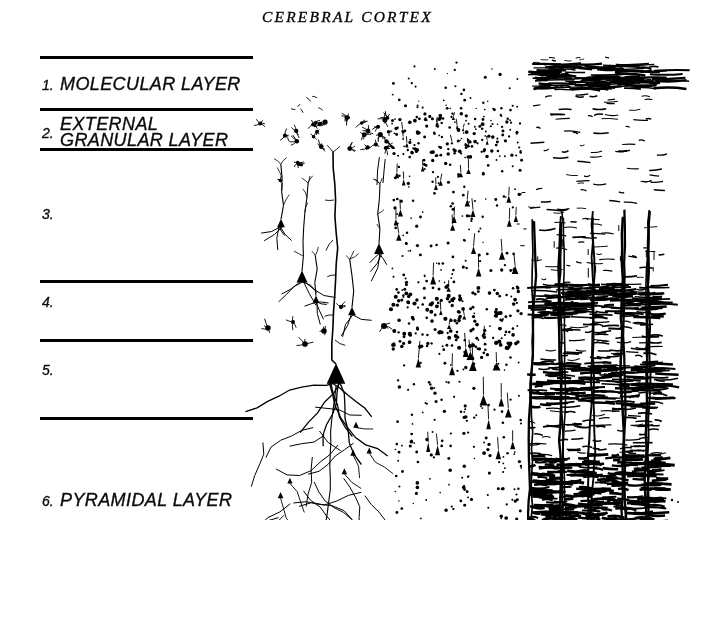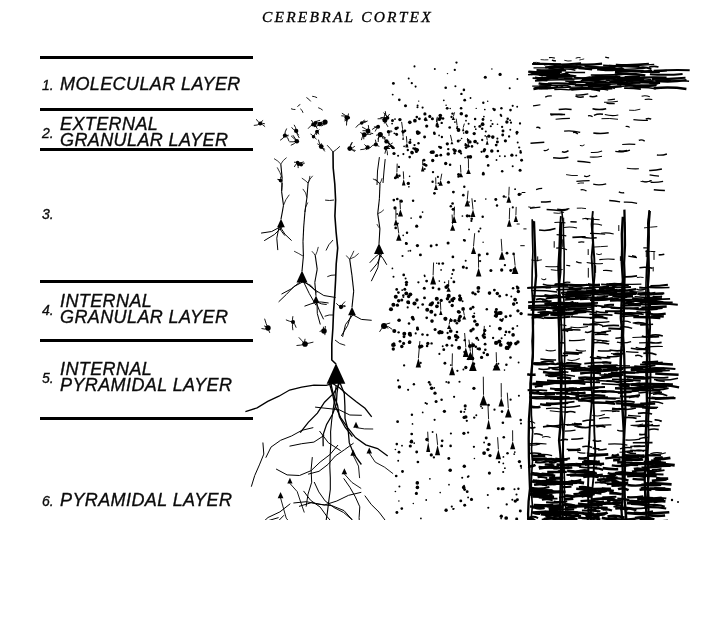--- a/index.html
+++ b/index.html
@@ -38,25 +38,23 @@
     </div>
     <div class="lrow t2">
       <span class="num">2.</span>
       <span class="ltxt">EXTERNAL GRANULAR LAYER</span>
     </div>
     <div class="lrow t3">
       <span class="num">3.</span>
     </div>
     <div class="lrow t4">
       <span class="num">4.</span>
-      <span class="ltxt">INTERNAL GRANULAR LAYER</span>
     </div>
     <div class="lrow t5">
       <span class="num">5.</span>
-      <span class="ltxt">INTERNAL PYRAMIDAL LAYER</span>
     </div>
     <div class="lrow t6">
       <span class="num">6.</span>
       <span class="ltxt">PYRAMIDAL LAYER</span>
     </div>
   </div>
 
   <svg id="stain-art" width="723" height="621" viewBox="0 0 723 621">
     <g id="g-golgi">
         <path d="M317.1,97.7 L314.7,96.7 L312.2,96.3" fill="none" stroke="#000000" stroke-width="0.9"></path>

